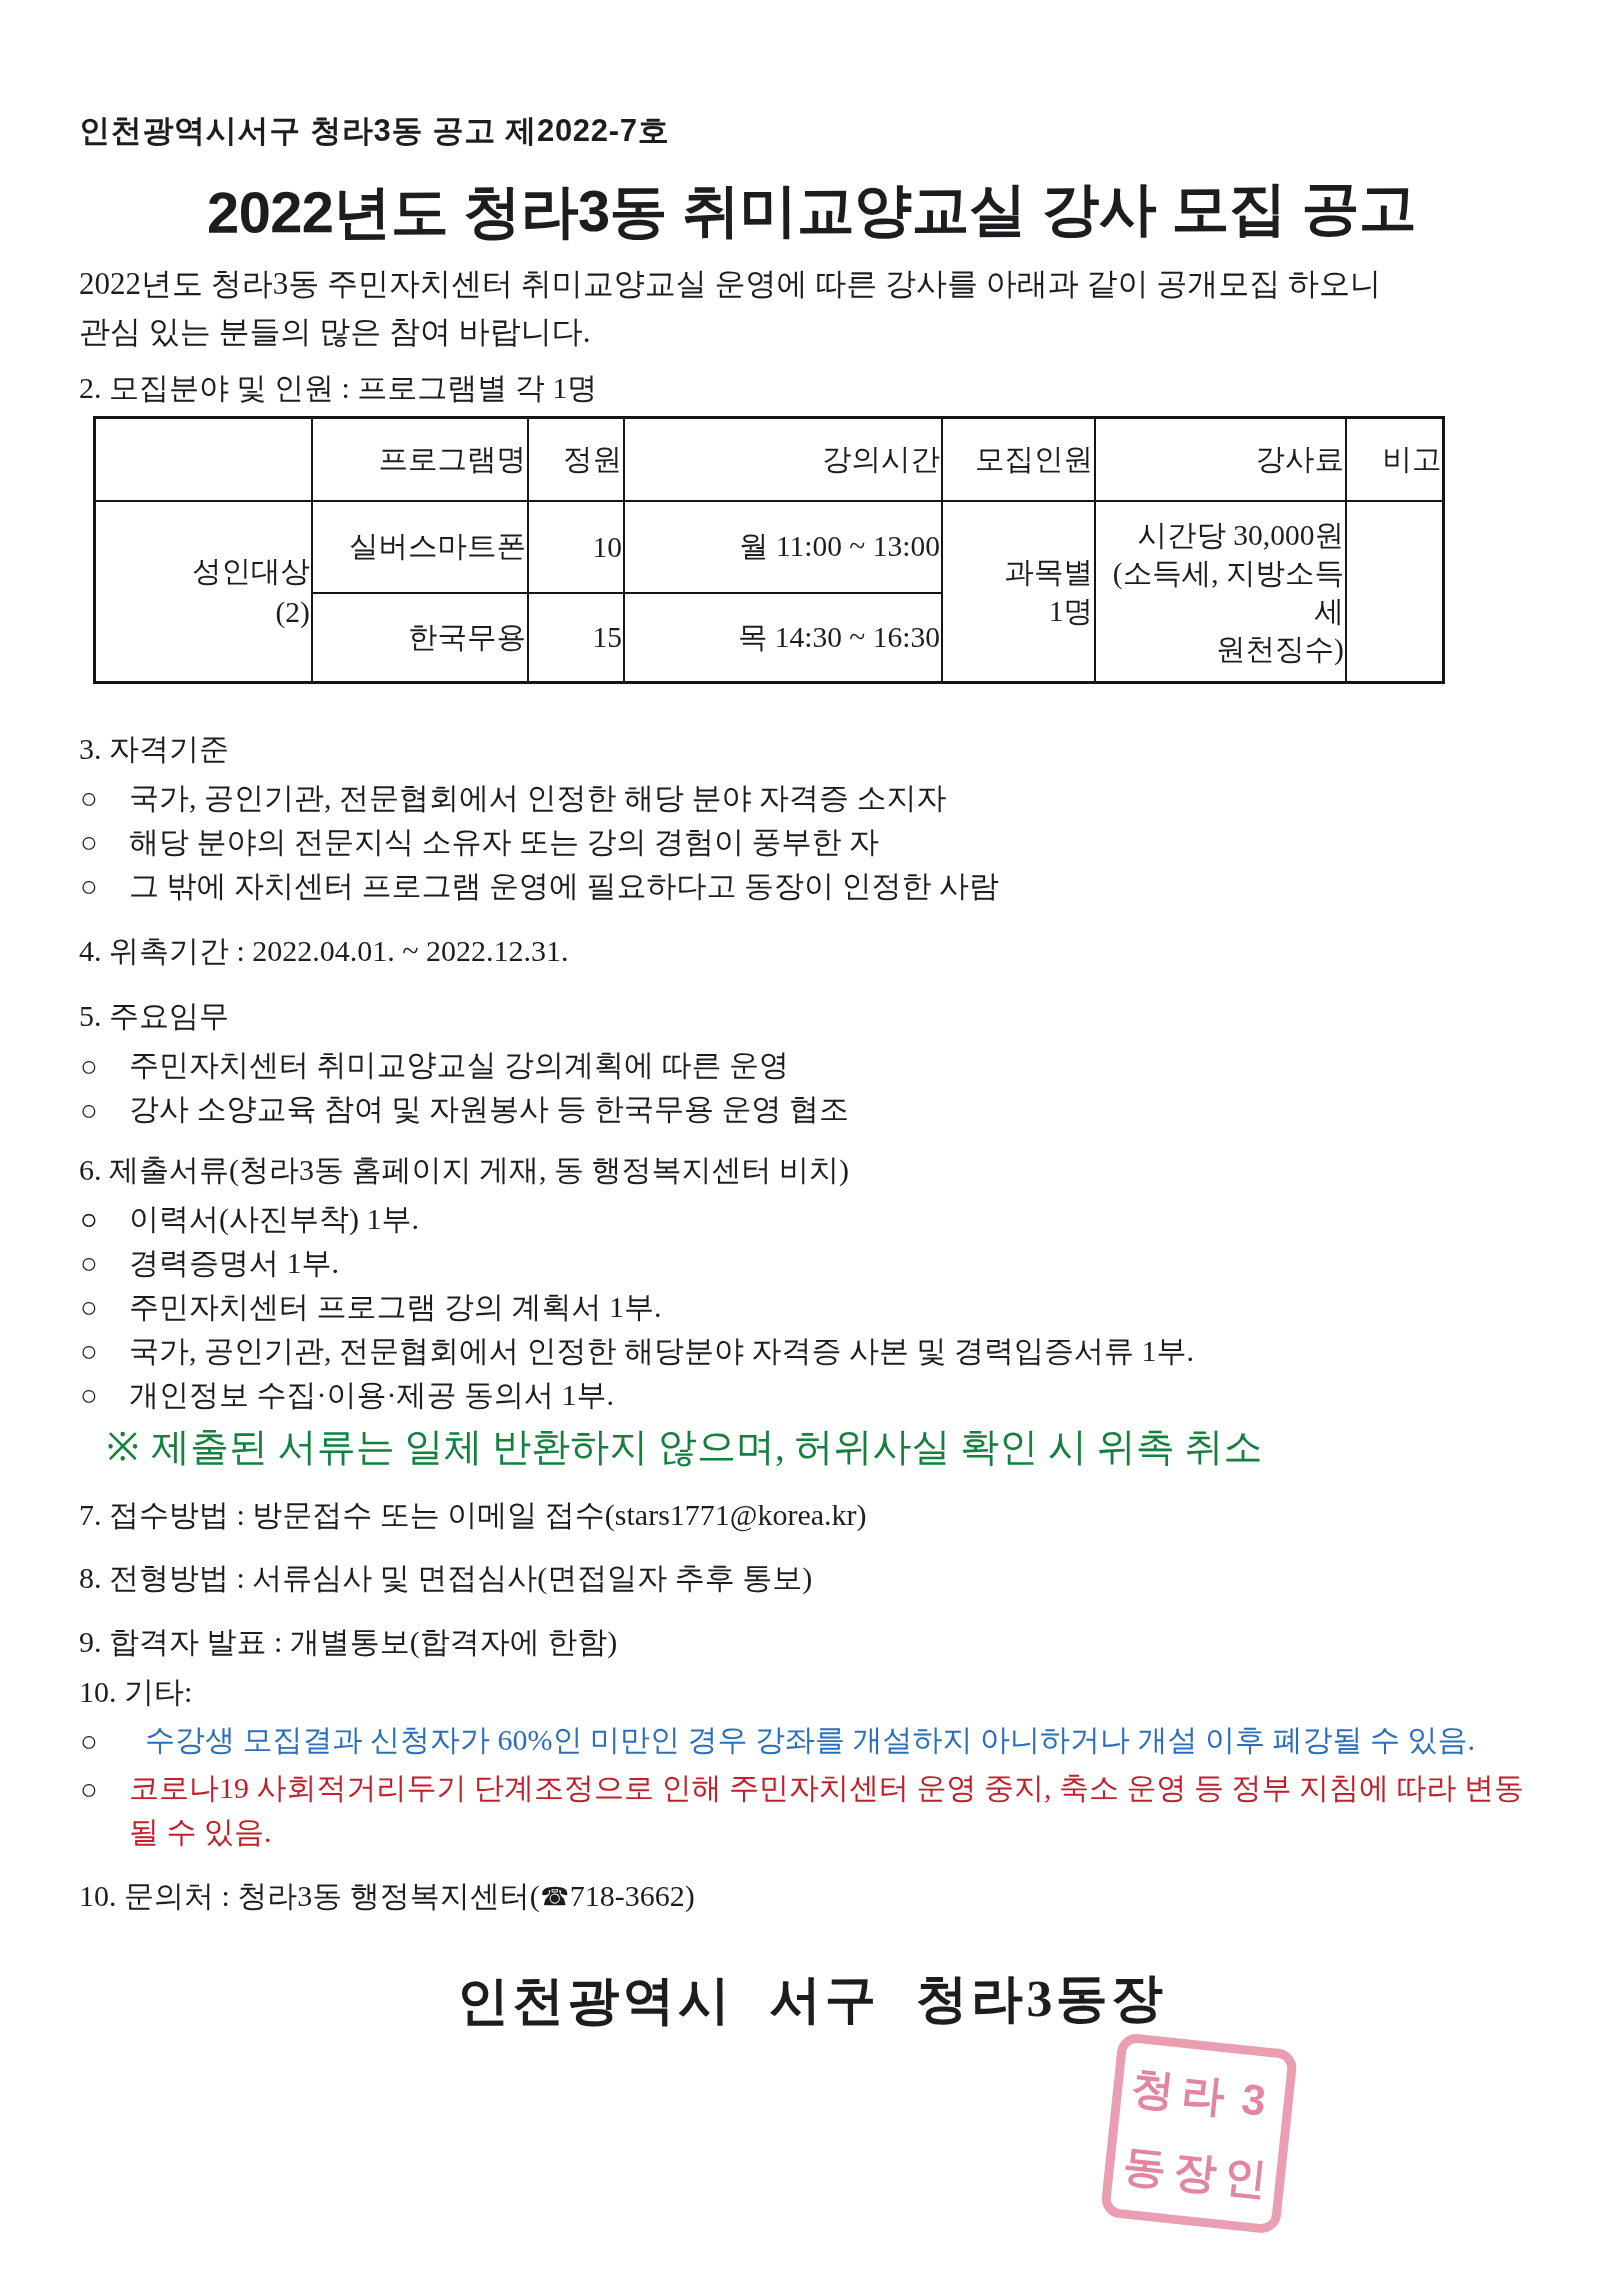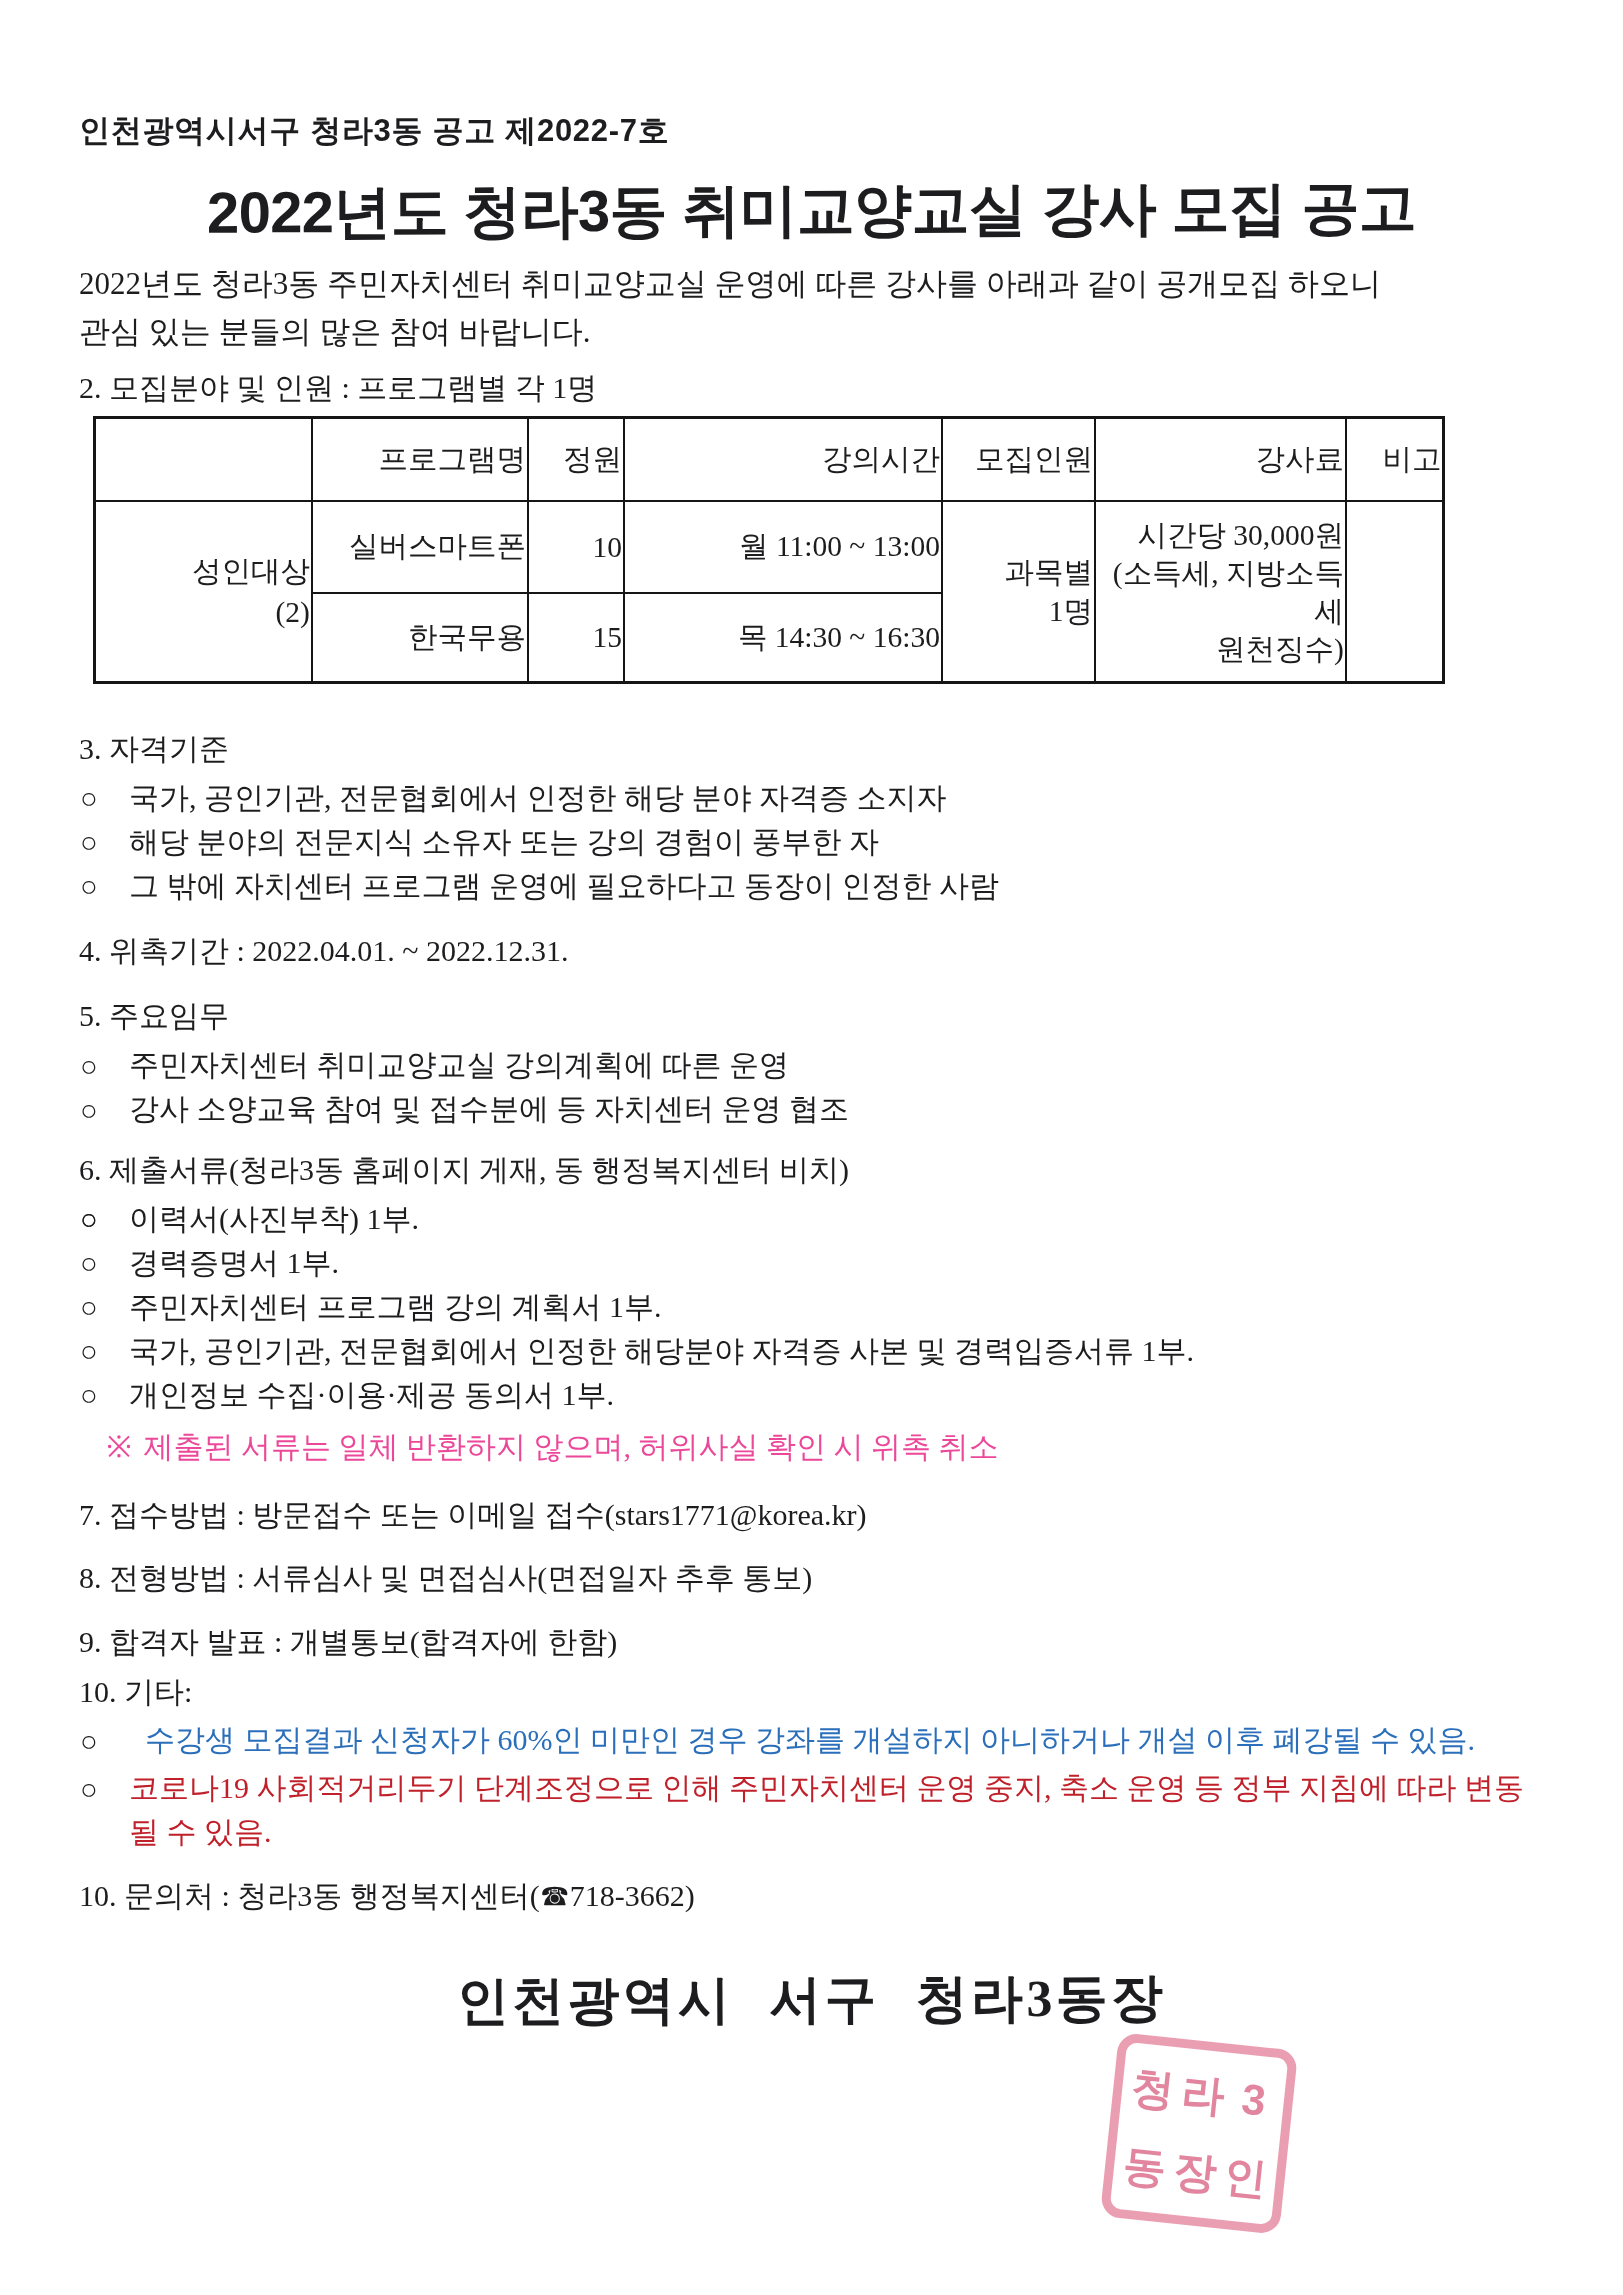--- a/index.html
+++ b/index.html
@@ -64,21 +64,21 @@
   .mt-etc{margin-top:5.9px;}
   .mt-contact{margin-top:20px;}
 
   .list{margin-top:4.6px;}
   .li{position:relative;padding-left:50px;font-size:30px;line-height:44px;}
   .li .mk{position:absolute;left:1.3px;top:0.7px;font-size:29px;color:#1d1d1f;}
   .blue{color:#2b6fba;margin-left:16px;}
   .red{color:#c0202a;}
   .note{
     margin-top:8.5px;padding-left:27.5px;
-    font-size:30px;line-height:44px;color:#ec4899;
+    font-size:39px;line-height:44px;color:#15803d;
   }
   .note .nmk{margin-right:11.8px;}
 
   .signature{
     margin-top:50px;
     text-align:center;
     font-weight:700;font-size:52px;line-height:63px;
     letter-spacing:3.3px;word-spacing:19.6px;
     transform:rotate(-0.3deg);
   }
@@ -183,21 +183,21 @@
   <div class="sec-head mt-s4">4. 위촉기간 : 2022.04.01. ~ 2022.12.31.</div>
 
   <div class="sec-head mt-s5">5. 주요임무</div>
   <div class="list">
     <div class="li">
       <span class="mk">○</span>
       <span>주민자치센터 취미교양교실 강의계획에 따른 운영</span>
     </div>
     <div class="li">
       <span class="mk">○</span>
-      <span>강사 소양교육 참여 및 접수분에 등 자치센터 운영 협조</span>
+      <span>강사 소양교육 참여 및 자원봉사 등 한국무용 운영 협조</span>
     </div>
   </div>
 
   <div class="sec-head mt-s6">6. 제출서류(청라3동 홈페이지 게재, 동 행정복지센터 비치)</div>
   <div class="list">
     <div class="li">
       <span class="mk">○</span>
     </div>
     <div class="li">
       <span class="mk">○</span>

